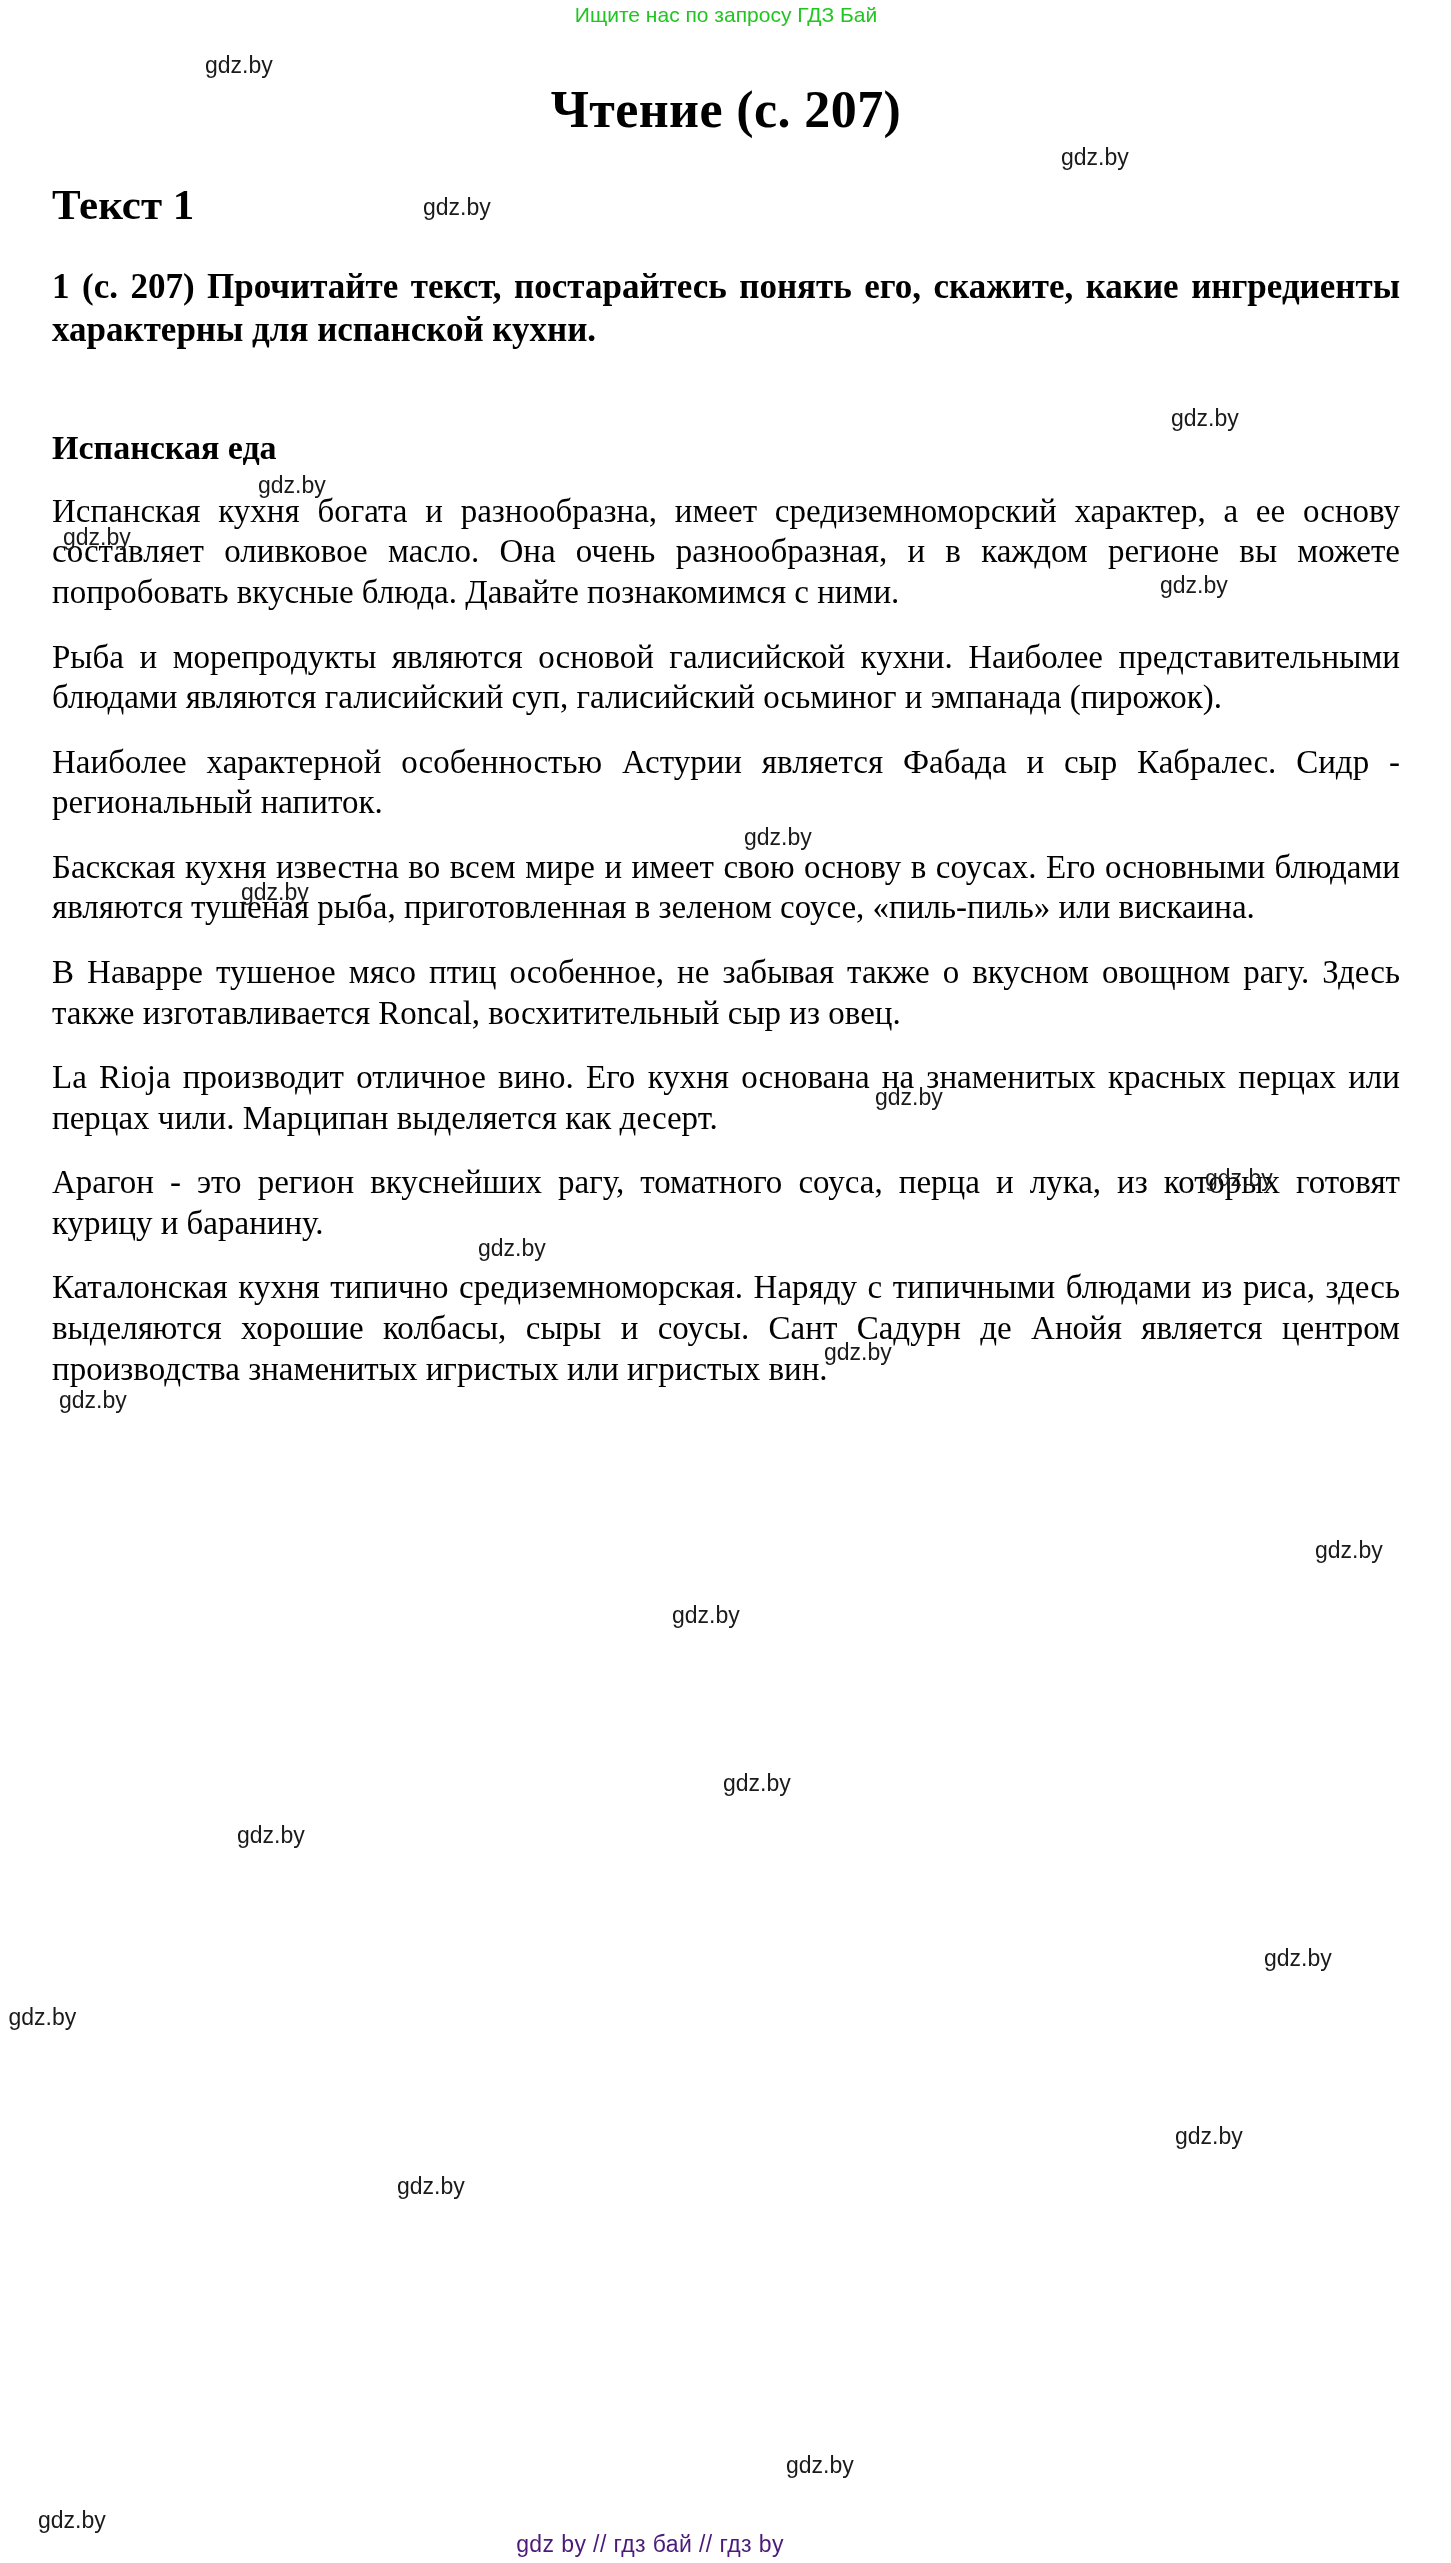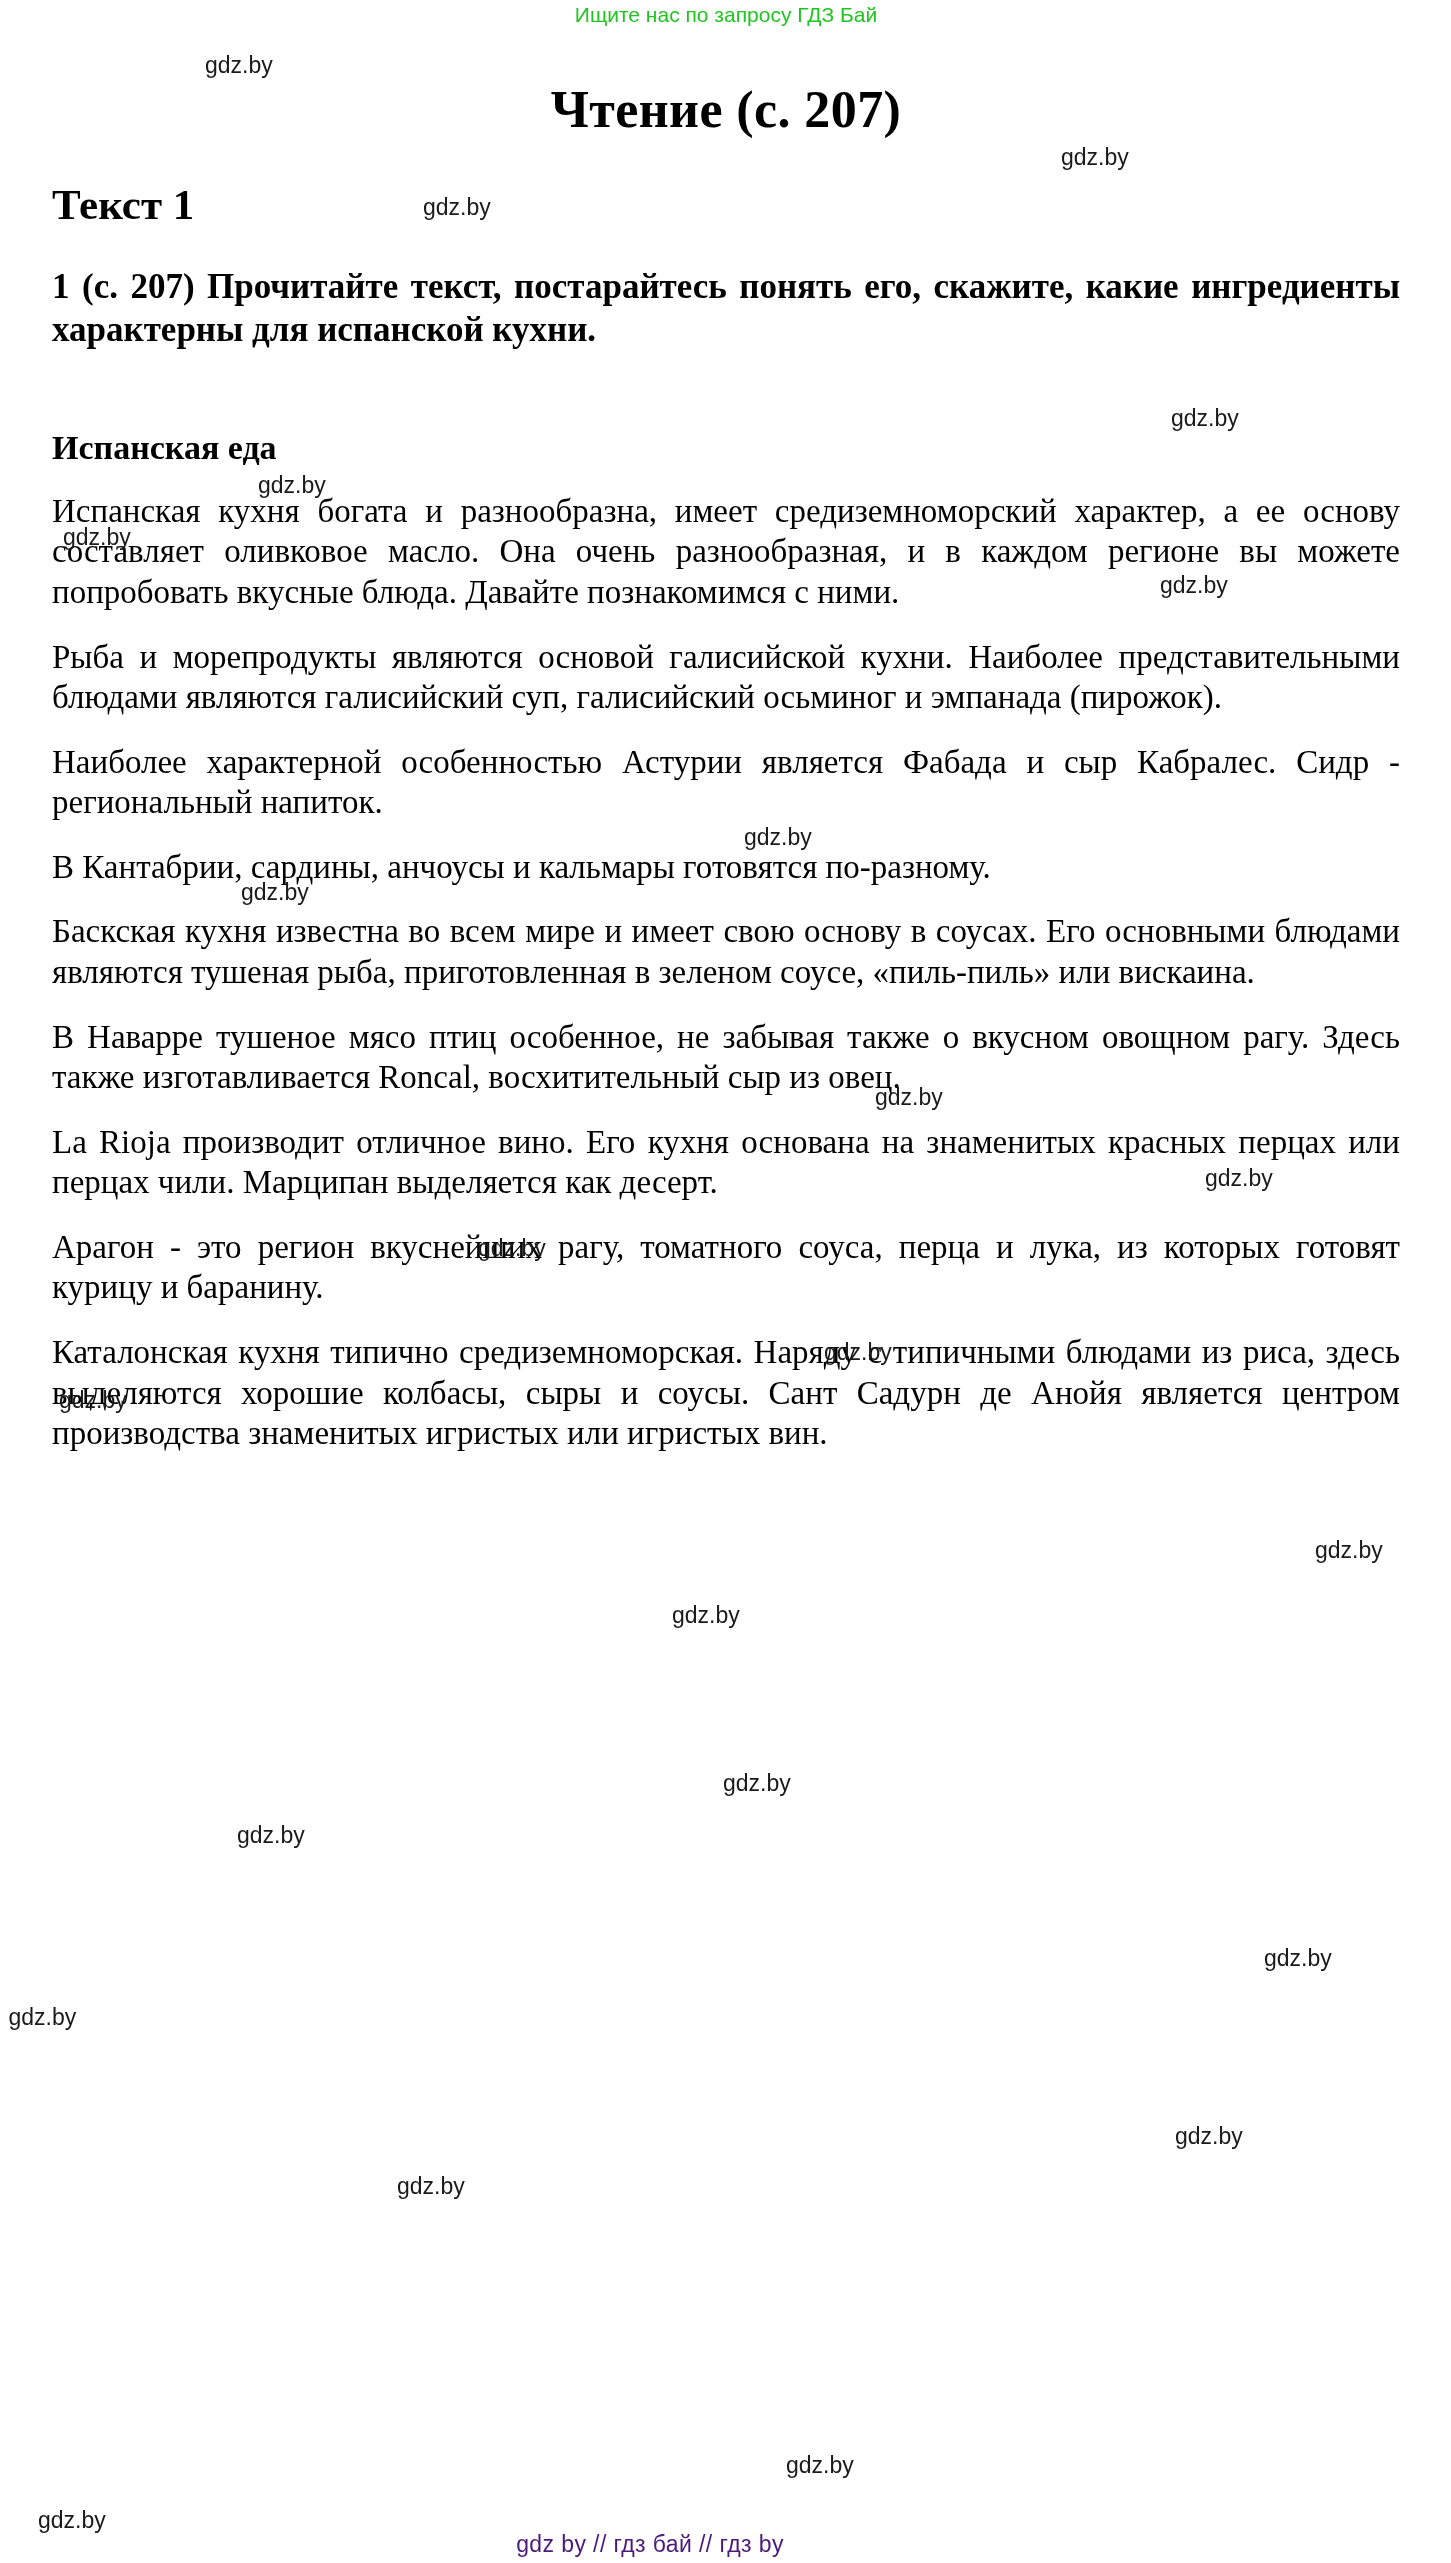--- a/index.html
+++ b/index.html
@@ -133,21 +133,20 @@
 
     <h2 class="section-label">Текст 1</h2>
 
     <p class="task">1  (с. 207) Прочитайте текст, постарайтесь понять его, скажите, какие ингредиенты характерны для испанской кухни.</p>
 
     <h3 class="story-title">Испанская еда</h3>
 
     <p class="body-par">Испанская кухня богата и разнообразна, имеет средиземноморский характер, а ее основу составляет оливковое масло. Она очень разнообразная, и в каждом регионе вы можете попробовать вкусные блюда. Давайте познакомимся с ними.</p>
     <p class="body-par">Рыба и морепродукты являются основой галисийской кухни. Наиболее представительными блюдами являются галисийский суп, галисийский осьминог и эмпанада (пирожок).</p>
     <p class="body-par">Наиболее характерной особенностью Астурии является Фабада и сыр Кабралес. Сидр - региональный напиток.</p>
-    <p class="body-par">В Кантабрии, сардины, анчоусы и кальмары готовятся по-разному.</p>
     <p class="body-par">Баскская кухня известна во всем мире и имеет свою основу в соусах. Его основными блюдами являются тушеная рыба, приготовленная в зеленом соусе, «пиль-пиль» или вискаина.</p>
     <p class="body-par">В Наварре тушеное мясо птиц особенное, не забывая также о вкусном овощном рагу. Здесь также изготавливается Roncal, восхитительный сыр из овец.</p>
     <p class="body-par">La Rioja производит отличное вино. Его кухня основана на знаменитых красных перцах или перцах чили. Марципан выделяется как десерт.</p>
     <p class="body-par">Арагон - это регион вкуснейших рагу, томатного соуса, перца и лука, из которых готовят курицу и баранину.</p>
     <p class="body-par">Каталонская кухня типично средиземноморская. Наряду с типичными блюдами из риса, здесь выделяются хорошие колбасы, сыры и соусы. Сант Садурн де Анойя является центром производства знаменитых игристых или игристых вин.</p>
 
   </div>
 
   <div class="watermark-layer" id="watermark-layer">
       <span class="wm" style="left: 205px; top: 52px; color: rgb(26, 26, 26);">gdz.by</span>

